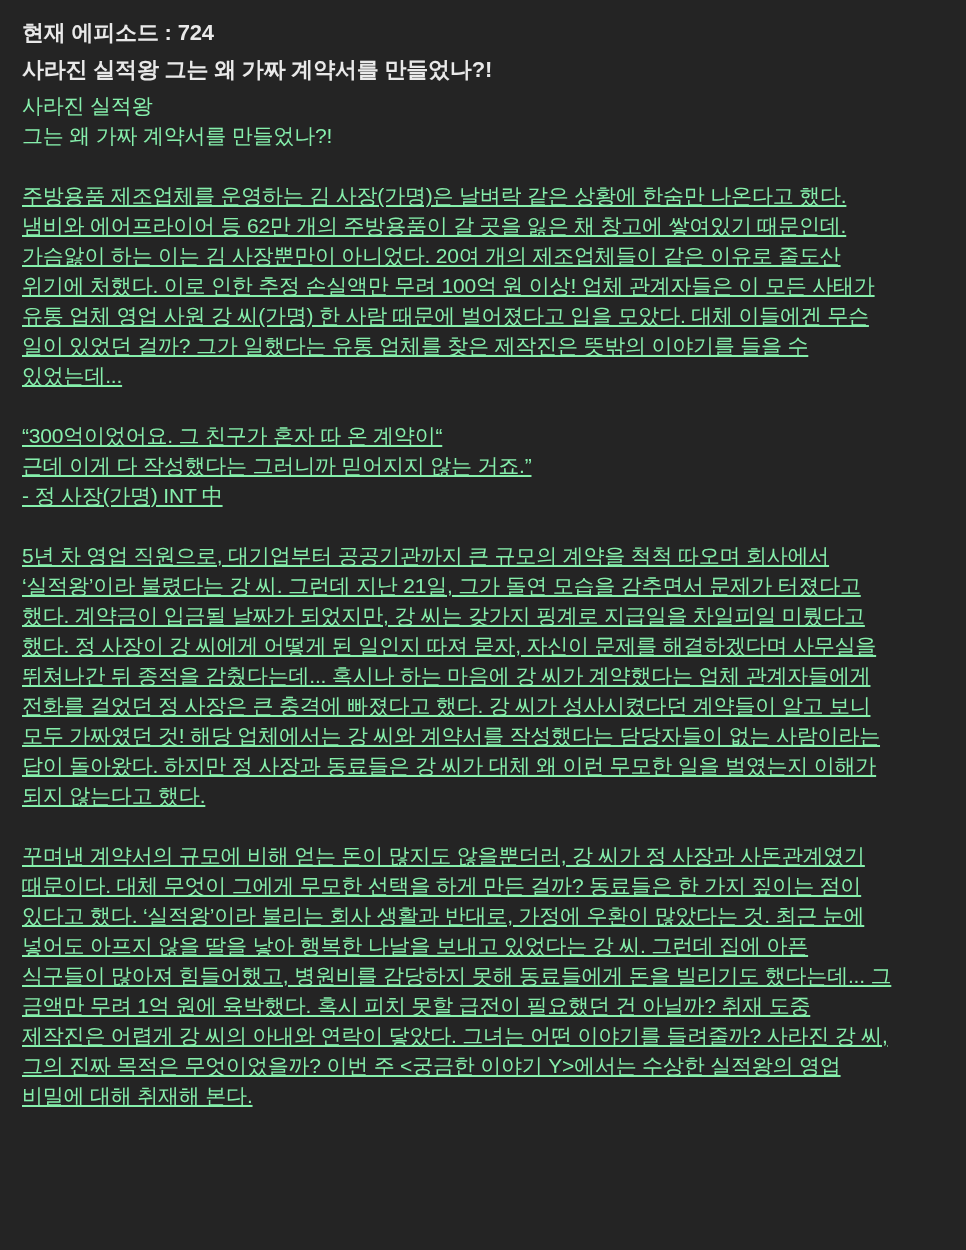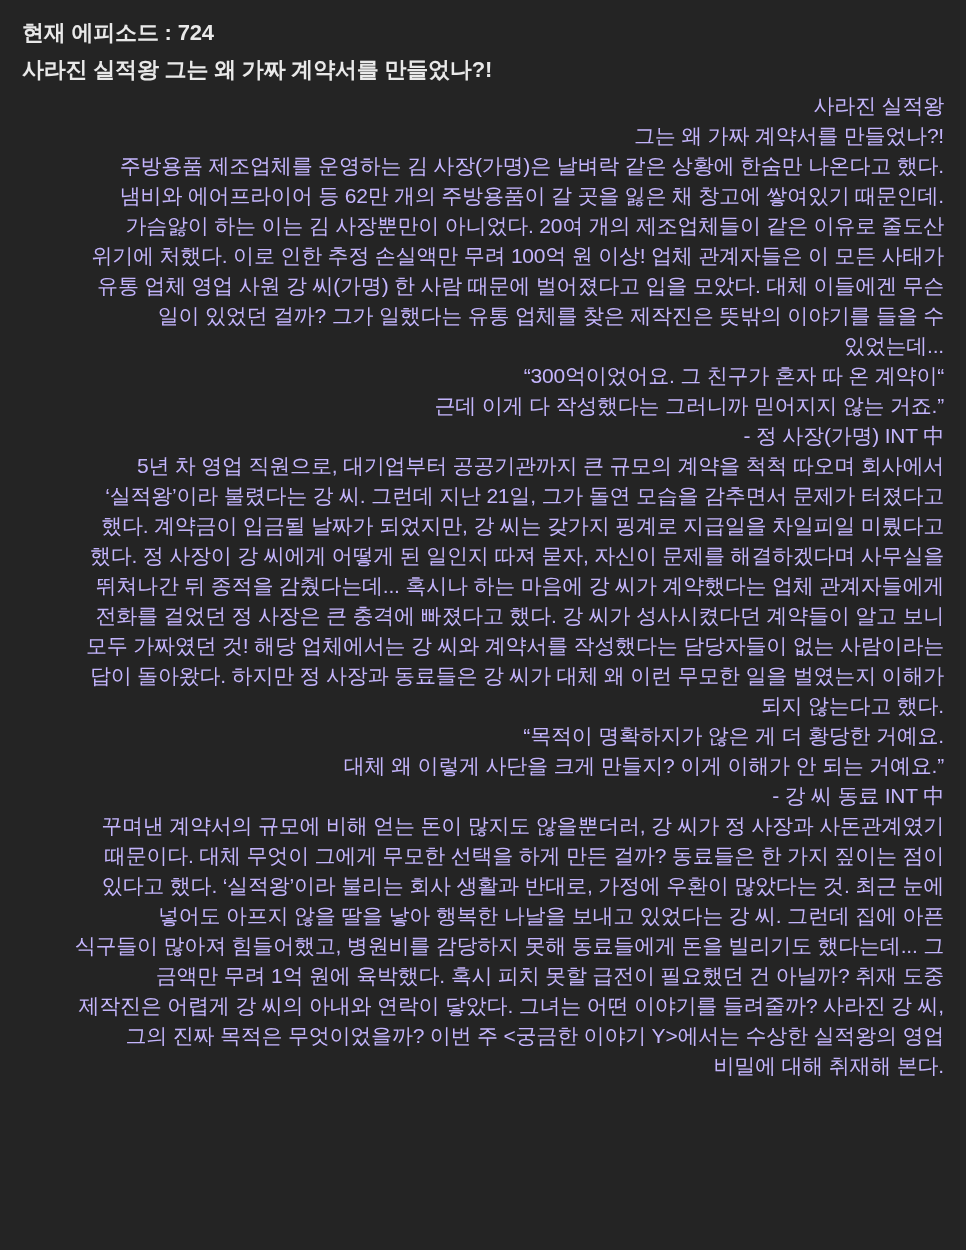--- a/index.html
+++ b/index.html
@@ -29,29 +29,31 @@
     font-weight: 400;
     line-height: 30px;
     color: #a9a9a9;
     letter-spacing: -0.2px;
   }
   .desc p {
     white-space: pre-line;
     margin: 0;
   }
   .desc p + p {
+    margin-top: 30px; 
+    text-decoration: underline;
   }
 </style>
 </head>
 <body style="background: rgb(36, 36, 36);">
 
 <div class="page" style="background: rgb(36, 36, 36);">
   <div class="heading" style="color: rgb(233, 233, 233);">현재 에피소드 : 724</div>
   <div class="heading" style="color: rgb(233, 233, 233);">사라진 실적왕 그는 왜 가짜 계약서를 만들었나?!</div>
-  <div class="desc" style="color: #c4b5fd; text-align: right;">
+  <div class="desc" style="color: #86efac;">
     <p>사라진 실적왕
 그는 왜 가짜 계약서를 만들었나?!</p>
     <p>주방용품 제조업체를 운영하는 김 사장(가명)은 날벼락 같은 상황에 한숨만 나온다고 했다.
 냄비와 에어프라이어 등 62만 개의 주방용품이 갈 곳을 잃은 채 창고에 쌓여있기 때문인데.
 가슴앓이 하는 이는 김 사장뿐만이 아니었다. 20여 개의 제조업체들이 같은 이유로 줄도산
 위기에 처했다. 이로 인한 추정 손실액만 무려 100억 원 이상! 업체 관계자들은 이 모든 사태가
 유통 업체 영업 사원 강 씨(가명) 한 사람 때문에 벌어졌다고 입을 모았다. 대체 이들에겐 무슨
 일이 있었던 걸까? 그가 일했다는 유통 업체를 찾은 제작진은 뜻밖의 이야기를 들을 수
 있었는데...</p>
     <p>“300억이었어요. 그 친구가 혼자 따 온 계약이“
@@ -59,23 +61,20 @@
 - 정 사장(가명) INT 中</p>
     <p>5년 차 영업 직원으로, 대기업부터 공공기관까지 큰 규모의 계약을 척척 따오며 회사에서
 ‘실적왕’이라 불렸다는 강 씨. 그런데 지난 21일, 그가 돌연 모습을 감추면서 문제가 터졌다고
 했다. 계약금이 입금될 날짜가 되었지만, 강 씨는 갖가지 핑계로 지급일을 차일피일 미뤘다고
 했다. 정 사장이 강 씨에게 어떻게 된 일인지 따져 묻자, 자신이 문제를 해결하겠다며 사무실을
 뛰쳐나간 뒤 종적을 감췄다는데... 혹시나 하는 마음에 강 씨가 계약했다는 업체 관계자들에게
 전화를 걸었던 정 사장은 큰 충격에 빠졌다고 했다. 강 씨가 성사시켰다던 계약들이 알고 보니
 모두 가짜였던 것! 해당 업체에서는 강 씨와 계약서를 작성했다는 담당자들이 없는 사람이라는
 답이 돌아왔다. 하지만 정 사장과 동료들은 강 씨가 대체 왜 이런 무모한 일을 벌였는지 이해가
 되지 않는다고 했다.</p>
-    <p>“목적이 명확하지가 않은 게 더 황당한 거예요.
-대체 왜 이렇게 사단을 크게 만들지? 이게 이해가 안 되는 거예요.”
-- 강 씨 동료 INT 中</p>
     <p>꾸며낸 계약서의 규모에 비해 얻는 돈이 많지도 않을뿐더러, 강 씨가 정 사장과 사돈관계였기
 때문이다. 대체 무엇이 그에게 무모한 선택을 하게 만든 걸까? 동료들은 한 가지 짚이는 점이
 있다고 했다. ‘실적왕’이라 불리는 회사 생활과 반대로, 가정에 우환이 많았다는 것. 최근 눈에
 넣어도 아프지 않을 딸을 낳아 행복한 나날을 보내고 있었다는 강 씨. 그런데 집에 아픈
 식구들이 많아져 힘들어했고, 병원비를 감당하지 못해 동료들에게 돈을 빌리기도 했다는데... 그
 금액만 무려 1억 원에 육박했다. 혹시 피치 못할 급전이 필요했던 건 아닐까? 취재 도중
 제작진은 어렵게 강 씨의 아내와 연락이 닿았다. 그녀는 어떤 이야기를 들려줄까? 사라진 강 씨,
 그의 진짜 목적은 무엇이었을까? 이번 주 &lt;궁금한 이야기 Y&gt;에서는 수상한 실적왕의 영업
 비밀에 대해 취재해 본다.</p>
   </div>

